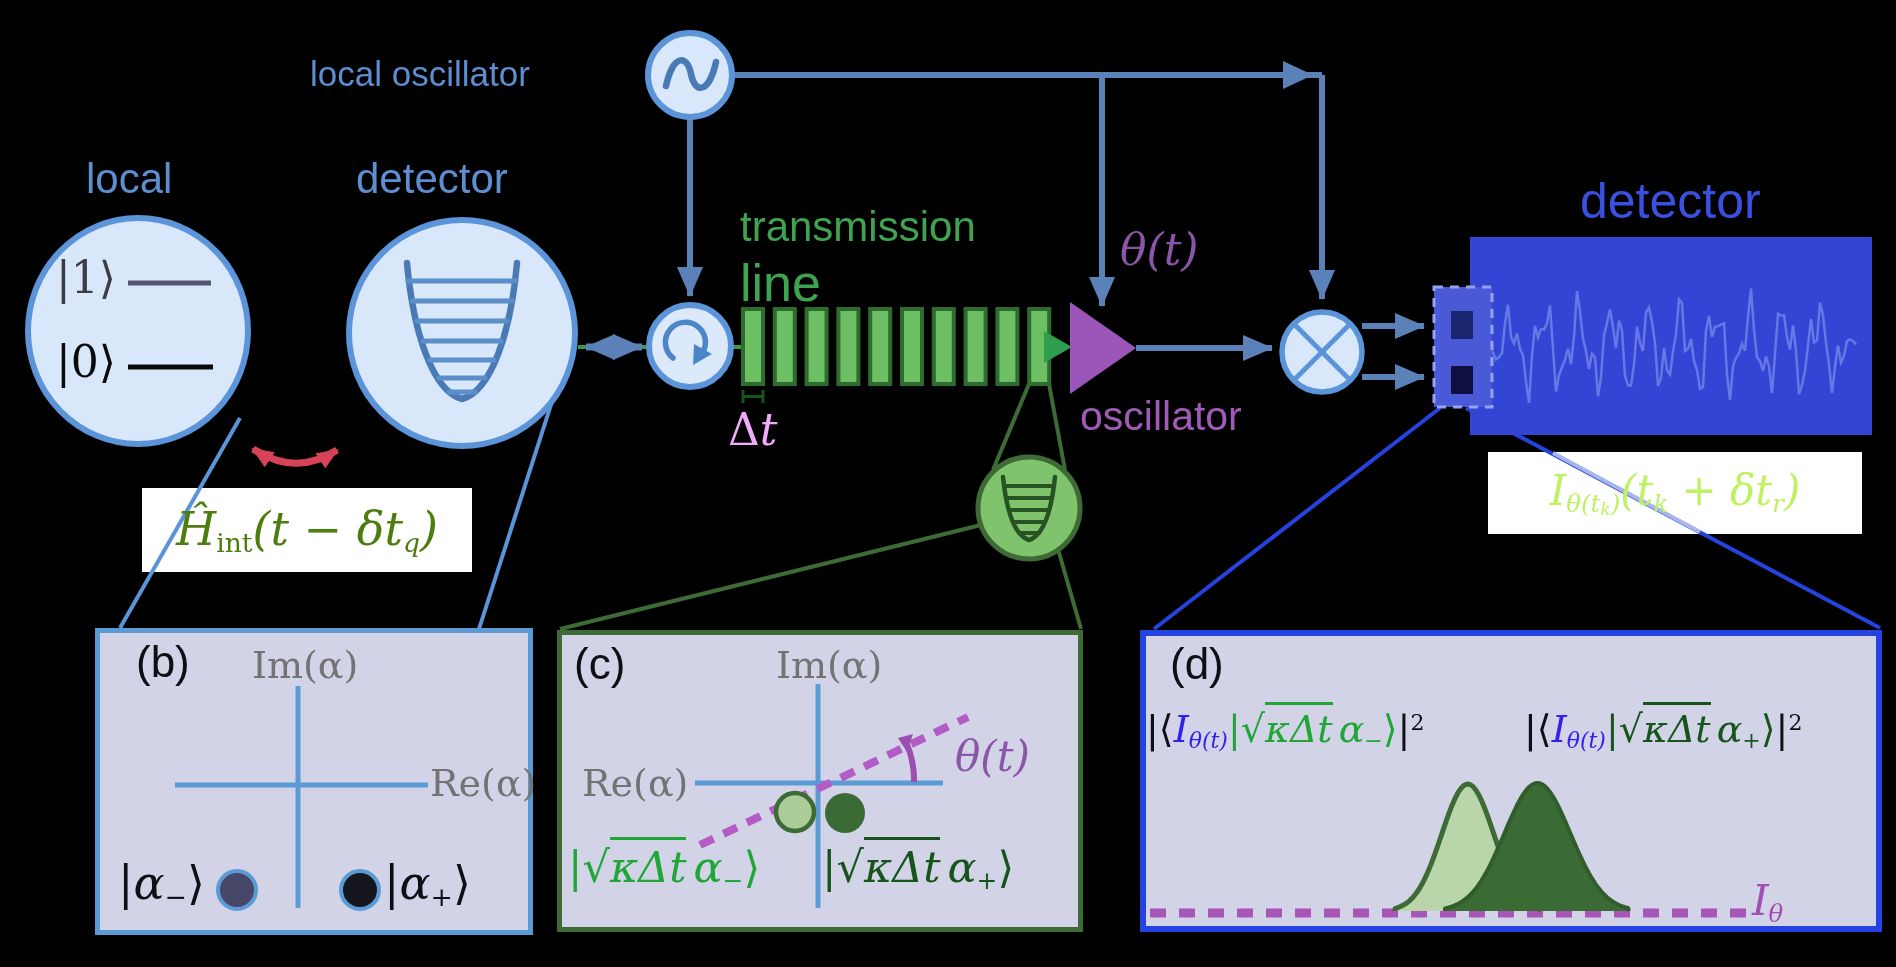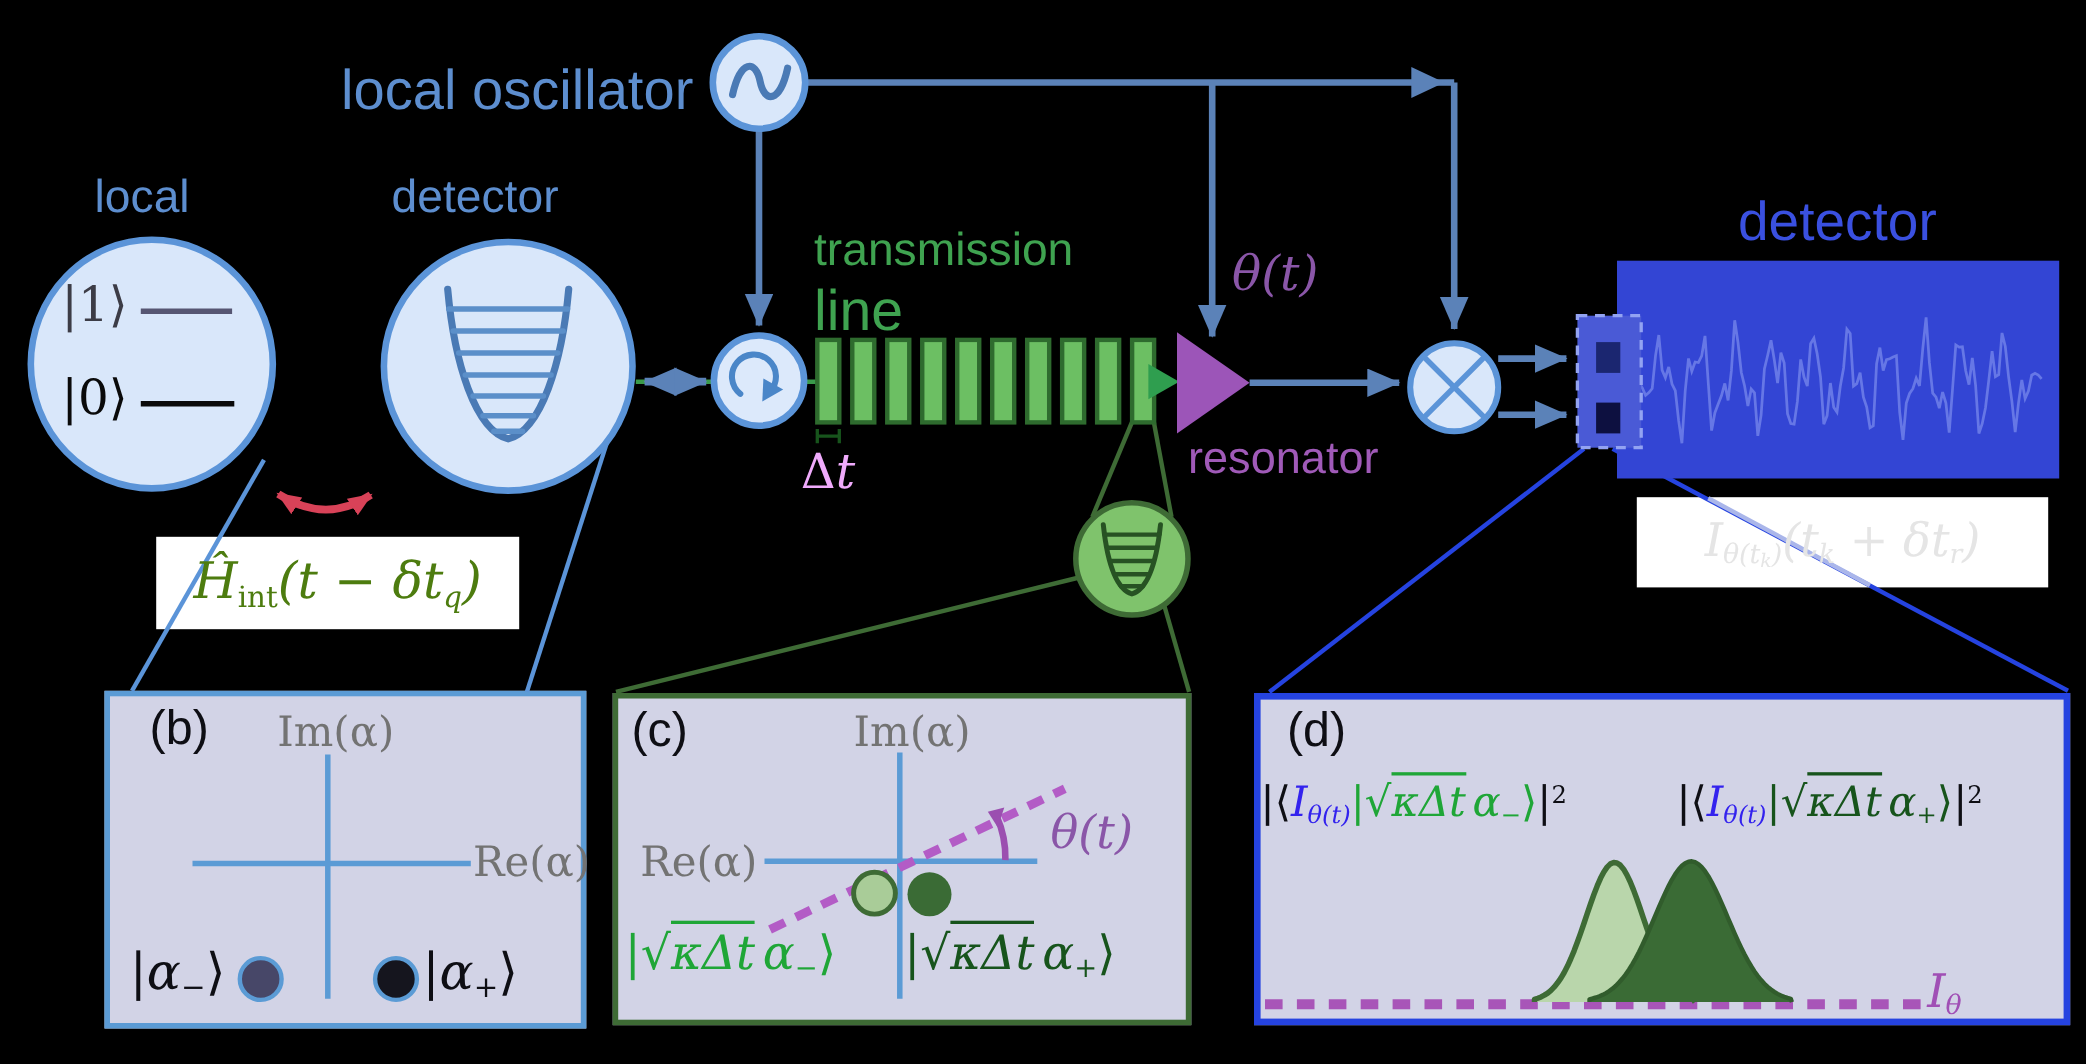--- a/index.html
+++ b/index.html
@@ -141,39 +141,39 @@
     <path d="M906,742 A92,92 0 0 1 914,782" stroke="#9b4fb0" stroke-width="6" fill="none"></path>
     <polygon points="898,738 913,734 907,752" fill="#9b4fb0"></polygon>
     <circle cx="795" cy="812" r="19" fill="#a9cc98" stroke="#3e6b35" stroke-width="4.5"></circle>
     <circle cx="845" cy="813" r="20" fill="#3a6b35"></circle>
 
     <line x1="1150" y1="913" x2="1748" y2="913" stroke="#a855b8" stroke-width="9" stroke-dasharray="16 13"></line>
     <path id="gauss-0" stroke-width="5" stroke-linejoin="round" d="M1395,911 L1395,908.5 L1398,907.5 L1401,906.3 L1404,904.7 L1407,902.8 L1410,900.3 L1413,897.2 L1416,893.5 L1419,889.2 L1422,884.1 L1425,878.2 L1428,871.6 L1431,864.4 L1434,856.4 L1437,848.0 L1440,839.3 L1443,830.4 L1446,821.6 L1449,813.2 L1452,805.4 L1455,798.5 L1458,792.7 L1461,788.3 L1464,785.3 L1467,784.1 L1470,784.5 L1473,786.5 L1476,790.2 L1479,795.3 L1482,801.6 L1485,809.0 L1488,817.1 L1491,825.7 L1494,834.6 L1497,843.4 L1500,852.0 L1503,860.2 L1506,867.8 L1509,874.8 L1512,881.1 L1515,886.6 L1518,891.3 L1521,895.3 L1524,898.7 L1527,901.5 L1530,903.7 L1533,905.5 L1536,906.9 L1539,908.0 L1541,911" fill="#b9d6ab" stroke="#3e6b35"></path>
     <path id="gauss-1" stroke-width="4" stroke-linejoin="round" d="M1445,911 L1445,908.5 L1448,907.7 L1451,906.8 L1454,905.7 L1457,904.4 L1460,902.8 L1463,900.9 L1466,898.7 L1469,896.1 L1472,893.0 L1475,889.6 L1478,885.7 L1481,881.3 L1484,876.4 L1487,871.1 L1490,865.4 L1493,859.2 L1496,852.7 L1499,846.0 L1502,839.0 L1505,832.0 L1508,824.9 L1511,818.1 L1514,811.5 L1517,805.3 L1520,799.6 L1523,794.6 L1526,790.4 L1529,787.1 L1532,784.7 L1535,783.3 L1538,783.0 L1541,783.8 L1544,785.5 L1547,788.3 L1550,792.0 L1553,796.5 L1556,801.8 L1559,807.7 L1562,814.1 L1565,820.8 L1568,827.7 L1571,834.8 L1574,841.8 L1577,848.7 L1580,855.4 L1583,861.7 L1586,867.7 L1589,873.3 L1592,878.4 L1595,883.1 L1598,887.3 L1601,891.0 L1604,894.3 L1607,897.2 L1610,899.6 L1613,901.7 L1616,903.5 L1619,905.0 L1622,906.2 L1625,907.2 L1628,908.0 L1629,911" fill="#3a6b35" stroke="#315c2c"></path>
   </svg>
 
-  <div class="lbl sans blue" style="left:310px;top:56px;font-size:51px;">local oscillator</div>
+  <div class="lbl sans blue" style="left:310px;top:56px;font-size:35px;">local oscillator</div>
   <div class="lbl sans blue" style="left:86px;top:158px;font-size:42px;">local</div>
   <div class="lbl sans blue" style="left:356px;top:158px;font-size:42px;">detector</div>
   <div class="lbl sans grn" style="left:740px;top:206px;font-size:42px;">transmission</div>
   <div class="lbl sans grn" style="left:740px;top:257px;font-size:52px;">line</div>
   <div class="lbl math dgrn" style="left:728px;top:408px;font-size:44px;"><span class="rm">Δ</span><span>t</span></div>
   <div class="lbl math thet" style="left:1120px;top:228px;font-size:44px;">θ(t)</div>
-  <div class="lbl sans pur" style="left:1080px;top:396px;font-size:41px;">resonator</div>
+  <div class="lbl sans pur" style="left:1080px;top:396px;font-size:41px;">oscillator</div>
   <div class="lbl sans det" style="left:1580px;top:176px;font-size:50px;">detector</div>
 
   <div class="lbl math" style="left:56px;top:256px;font-size:44px;color:#3c3c46;"><span class="rm">|</span><span class="rm">1</span><span class="ang">⟩</span></div>
   <div class="lbl math" style="left:56px;top:340px;font-size:44px;color:#0a0a0a;"><span class="rm">|</span><span class="rm">0</span><span class="ang">⟩</span></div>
 
   <div class="wbox" style="left:142px;top:488px;width:330px;height:84px;">
     <span class="math red" style="font-size:46px;"><span>Ĥ</span><sub class="rm">int</sub><span>(t − δt</span><sub>q</sub><span>)</span></span>
   </div>
 
   <div class="wbox" style="left:1488px;top:452px;width:374px;height:82px;">
-    <span class="math" style="font-size:42px;color:#e5e5e5;"><span>I</span><sub><span>θ(t</span><sub>k</sub><span>)</span></sub><span>(t</span><sub>k</sub><span> + δt</span><sub>r</sub><span>)</span></span>
+    <span class="math" style="font-size:42px;color:#bef264;"><span>I</span><sub><span>θ(t</span><sub>k</sub><span>)</span></sub><span>(t</span><sub>k</sub><span> + δt</span><sub>r</sub><span>)</span></span>
   </div>
 
   <div class="lbl sans dk" style="left:136px;top:640px;font-size:44px;">(b)</div>
   <div class="lbl math rm axl" style="left:252px;top:646px;font-size:38px;">Im(α)</div>
   <div class="lbl math rm axl" style="left:430px;top:764px;font-size:38px;">Re(α)</div>
   <div class="lbl math dk" style="left:118px;top:860px;font-size:46px;"><span class="rm">|</span><span>α</span><sub class="rm">−</sub><span class="ang">⟩</span></div>
   <div class="lbl math dk" style="left:384px;top:860px;font-size:46px;"><span class="rm">|</span><span>α</span><sub class="rm">+</sub><span class="ang">⟩</span></div>
 
   <div class="lbl sans dk" style="left:574px;top:642px;font-size:44px;">(c)</div>
   <div class="lbl math rm axl" style="left:776px;top:646px;font-size:38px;">Im(α)</div>

